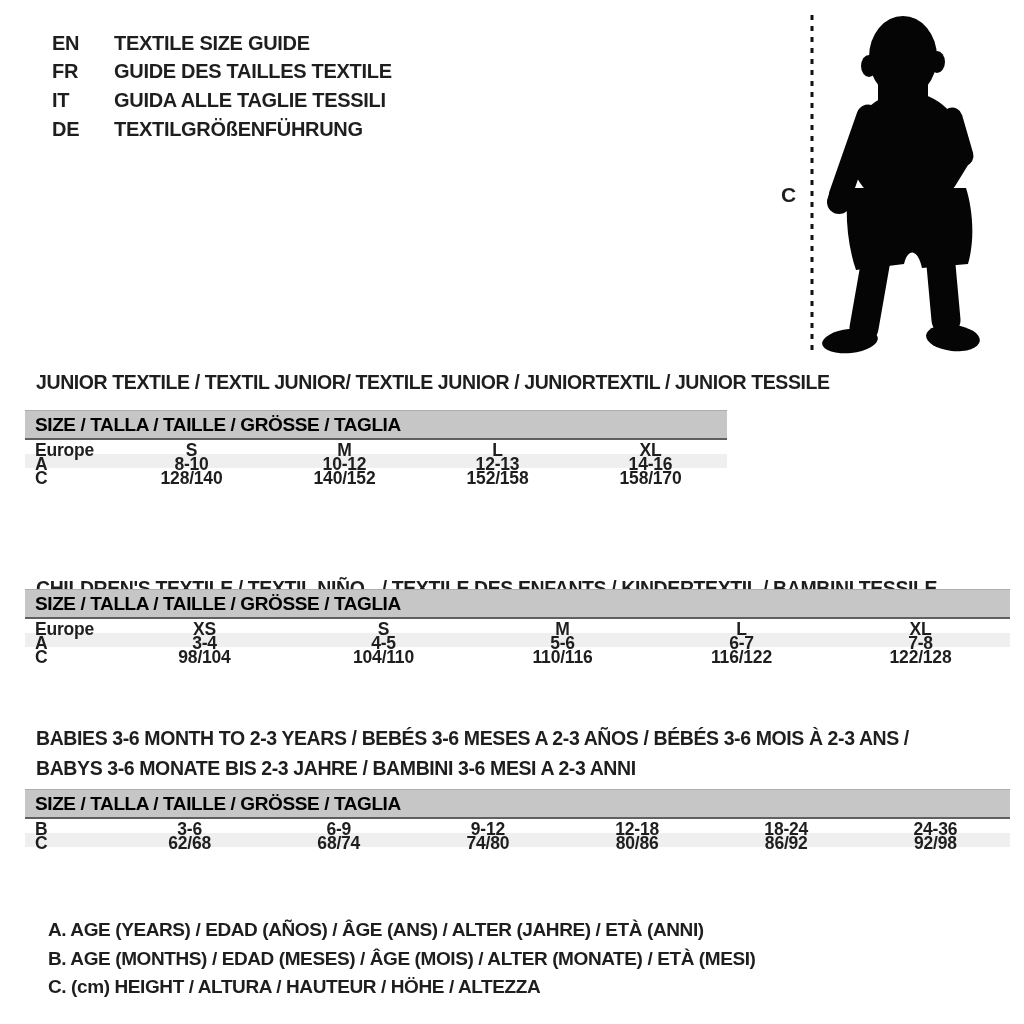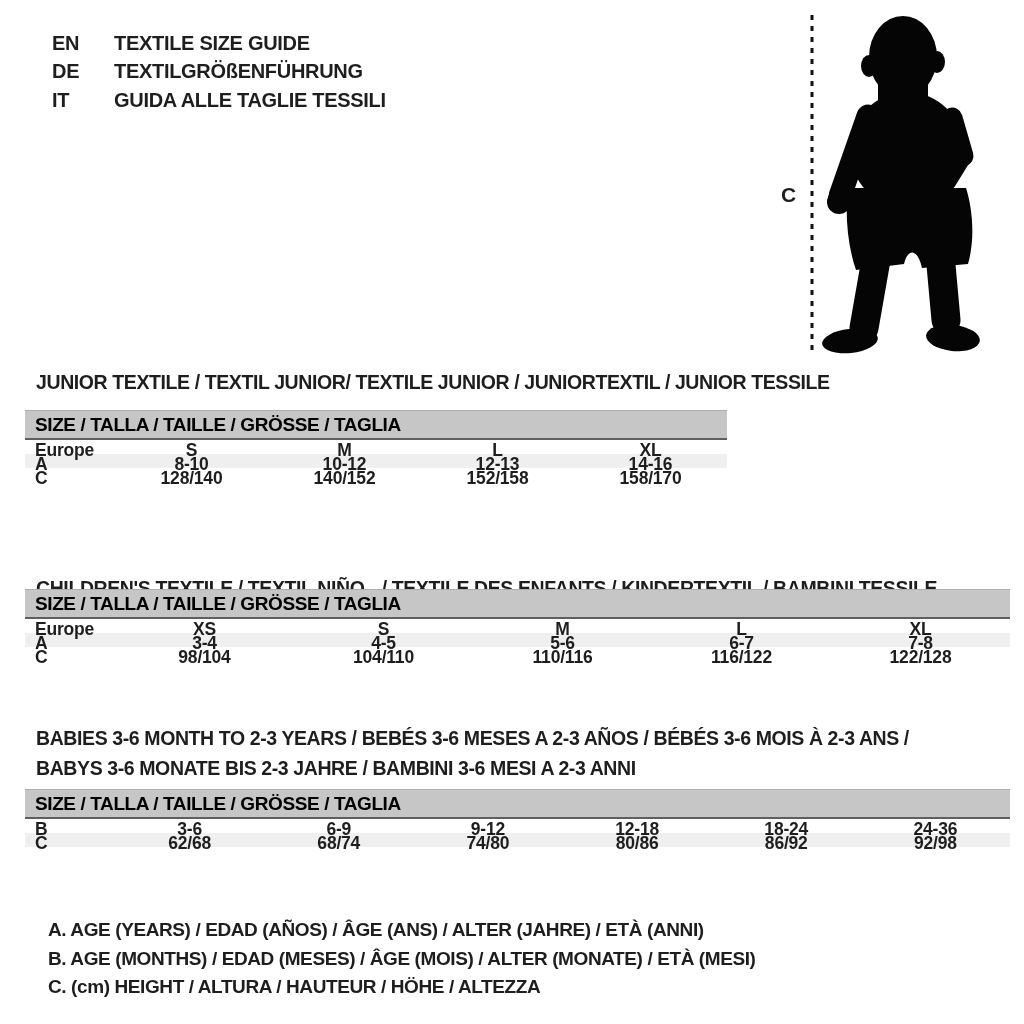--- a/index.html
+++ b/index.html
@@ -62,26 +62,30 @@
 </style>
 </head>
 <body>
 
 <div class="langs">
   <div class="lang-row">
     <span class="lang-code">EN</span>
     <span class="lang-label">TEXTILE SIZE GUIDE</span>
   </div>
   <div class="lang-row">
+    <span class="lang-code">FR</span>
+    <span class="lang-label">GUIDE DES TAILLES TEXTILE</span>
+  </div>
+  <div class="lang-row">
+    <span class="lang-code">IT</span>
+    <span class="lang-label">GUIDA ALLE TAGLIE TESSILI</span>
+  </div>
+  <div class="lang-row">
     <span class="lang-code">DE</span>
     <span class="lang-label">TEXTILGRÖßENFÜHRUNG</span>
-  </div>
-  <div class="lang-row">
-    <span class="lang-code">IT</span>
-    <span class="lang-label">GUIDA ALLE TAGLIE TESSILI</span>
   </div>
 </div>
 
 <div class="figure">
   <svg width="264" height="370" viewBox="0 0 264 370">
 
     <line x1="52" y1="15" x2="52" y2="355" stroke="#111" stroke-width="3" stroke-dasharray="5 6"></line>
 
     <g fill="var(--silhouette,#050505)" stroke="none">
       <ellipse cx="143" cy="57" rx="34" ry="41"></ellipse>

